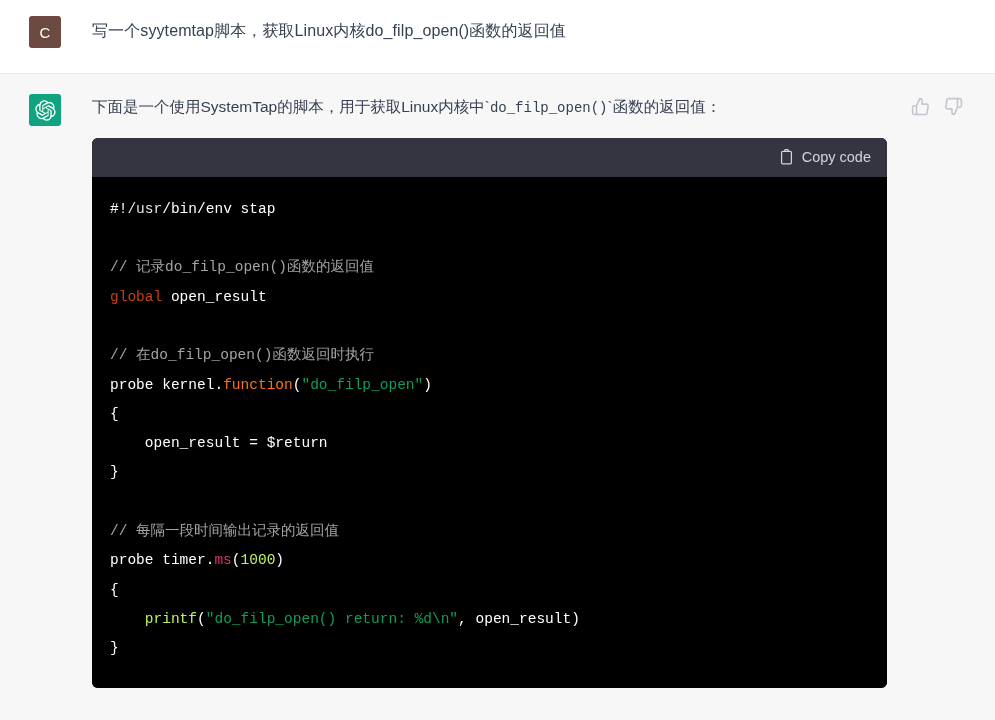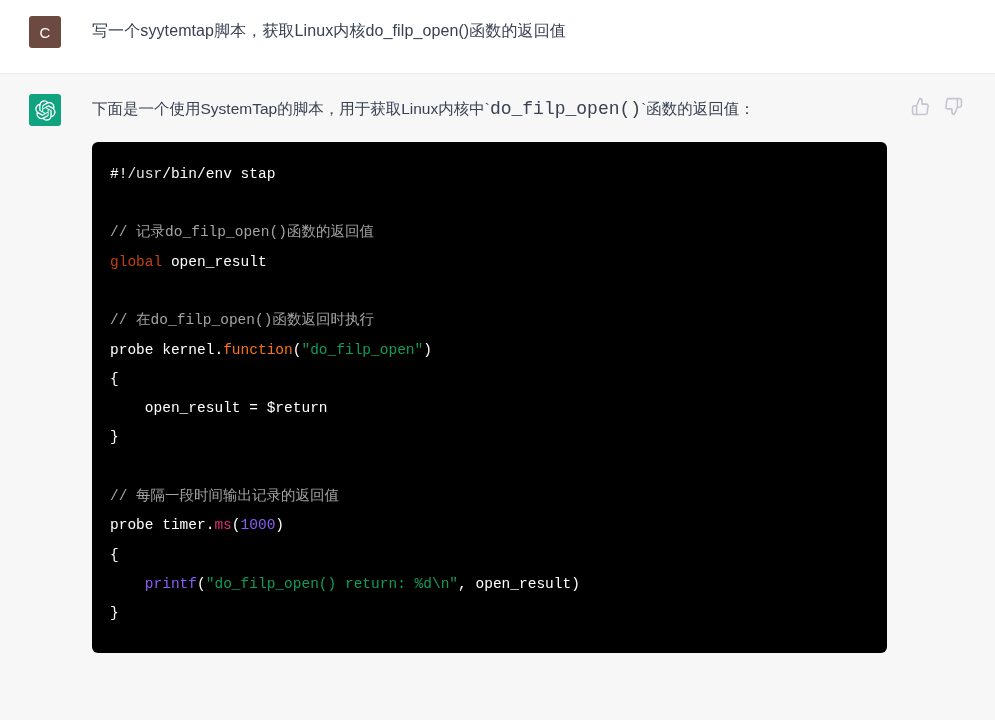--- a/index.html
+++ b/index.html
@@ -104,21 +104,21 @@
     font-size: 15.5px;
     line-height: 1.6;
     color: #374151;
     padding-top: 3px;
     flex: 1 1 auto;
     min-width: 0;
   }
 
   .assistant-text code.inline {
     font-family: "Liberation Mono", "DejaVu Sans Mono", monospace;
-    font-size: 18px;
+    font-size: 14px;
     color: #374151;
     letter-spacing: 0;
   }
 
   .feedback {
     display: flex;
     gap: 14px;
     flex: 0 0 auto;
     padding-top: 5px;
   }
@@ -174,21 +174,21 @@
 
   .code-body .ln { display: block; min-height: 29.3px; }
 
   
   .tok-plain   { color: #ffffff; }
   .tok-comment { color: #a3a3a3; }
   .tok-keyword { color: #c2410c; }
   .tok-string  { color: #0f9d58; }
   .tok-func    { color: #f97316; }
   .tok-builtin { color: #df3079; }
-  .tok-number  { color: #8b5cf6; text-align: center; }
+  .tok-number  { color: #bef264; text-align: center; }
   .tok-path    { color: #e5e5e5; }
 </style>
 </head>
 <body>
 
 <div class="conversation">
 
   <div class="msg msg-user">
     <div class="avatar-col">
       <div class="avatar avatar-user">
@@ -226,18 +226,29 @@
           </span>
           <span class="feedback-btn">
             <svg viewBox="0 0 24 24" fill="none" stroke="currentColor" stroke-width="2" stroke-linecap="round" stroke-linejoin="round">
               <path d="M10 15v4a3 3 0 0 0 3 3l4-9V2H5.72a2 2 0 0 0-2 1.7l-1.38 9a2 2 0 0 0 2 2.3zm7-13h2.67A2.31 2.31 0 0 1 22 4v7a2.31 2.31 0 0 1-2.33 2H17"></path>
             </svg>
           </span>
         </div>
       </div>
 
       <div class="code-block">
+        <div class="code-header">
+          <div class="copy-code">
+            <span>
+              <svg viewBox="0 0 24 26" fill="none" stroke="currentColor" stroke-width="2" stroke-linecap="round" stroke-linejoin="round">
+                <rect x="4" y="4" width="16" height="20" rx="2"></rect>
+                <path d="M9 4V2.5A1.5 1.5 0 0 1 10.5 1h3A1.5 1.5 0 0 1 15 2.5V4"></path>
+              </svg>
+            </span>
+            <span>Copy code</span>
+          </div>
+        </div>
         <div class="code-body" id="code-body"><span class="ln"><span class="tok-plain">#!</span><span class="tok-path">/usr</span><span class="tok-plain">/bin/env stap</span></span><span class="ln">&nbsp;</span><span class="ln"><span class="tok-comment">// 记录do_filp_open()函数的返回值</span></span><span class="ln"><span class="tok-keyword">global</span><span class="tok-plain"> open_result</span></span><span class="ln">&nbsp;</span><span class="ln"><span class="tok-comment">// 在do_filp_open()函数返回时执行</span></span><span class="ln"><span class="tok-plain">probe kernel.</span><span class="tok-func">function</span><span class="tok-plain">(</span><span class="tok-string">"do_filp_open"</span><span class="tok-plain">)</span></span><span class="ln"><span class="tok-plain">{</span></span><span class="ln"><span class="tok-plain">    open_result = $return</span></span><span class="ln"><span class="tok-plain">}</span></span><span class="ln">&nbsp;</span><span class="ln"><span class="tok-comment">// 每隔一段时间输出记录的返回值</span></span><span class="ln"><span class="tok-plain">probe timer.</span><span class="tok-builtin">ms</span><span class="tok-plain">(</span><span class="tok-number">1000</span><span class="tok-plain">)</span></span><span class="ln"><span class="tok-plain">{</span></span><span class="ln"><span class="tok-plain">    </span><span class="tok-number">printf</span><span class="tok-plain">(</span><span class="tok-string">"do_filp_open() return: %d\n"</span><span class="tok-plain">, open_result)</span></span><span class="ln"><span class="tok-plain">}</span></span></div>
       </div>
 
     </div>
   </div>
 </div>
 
 </body></html>

